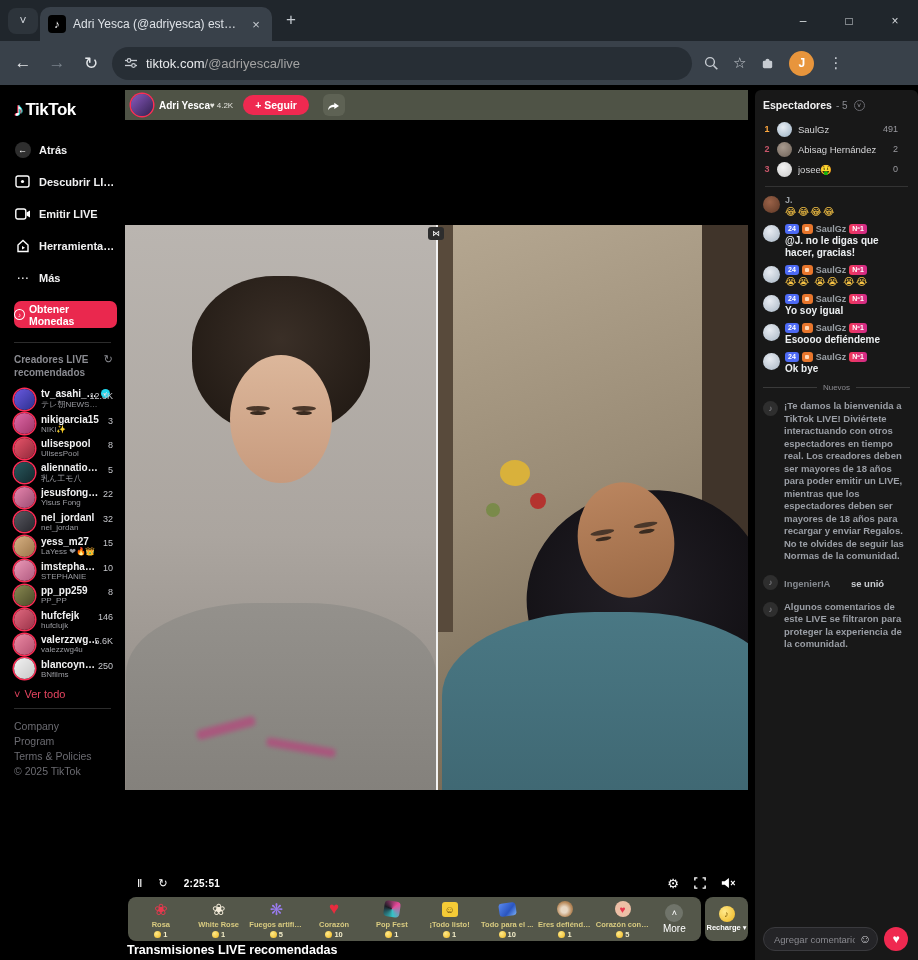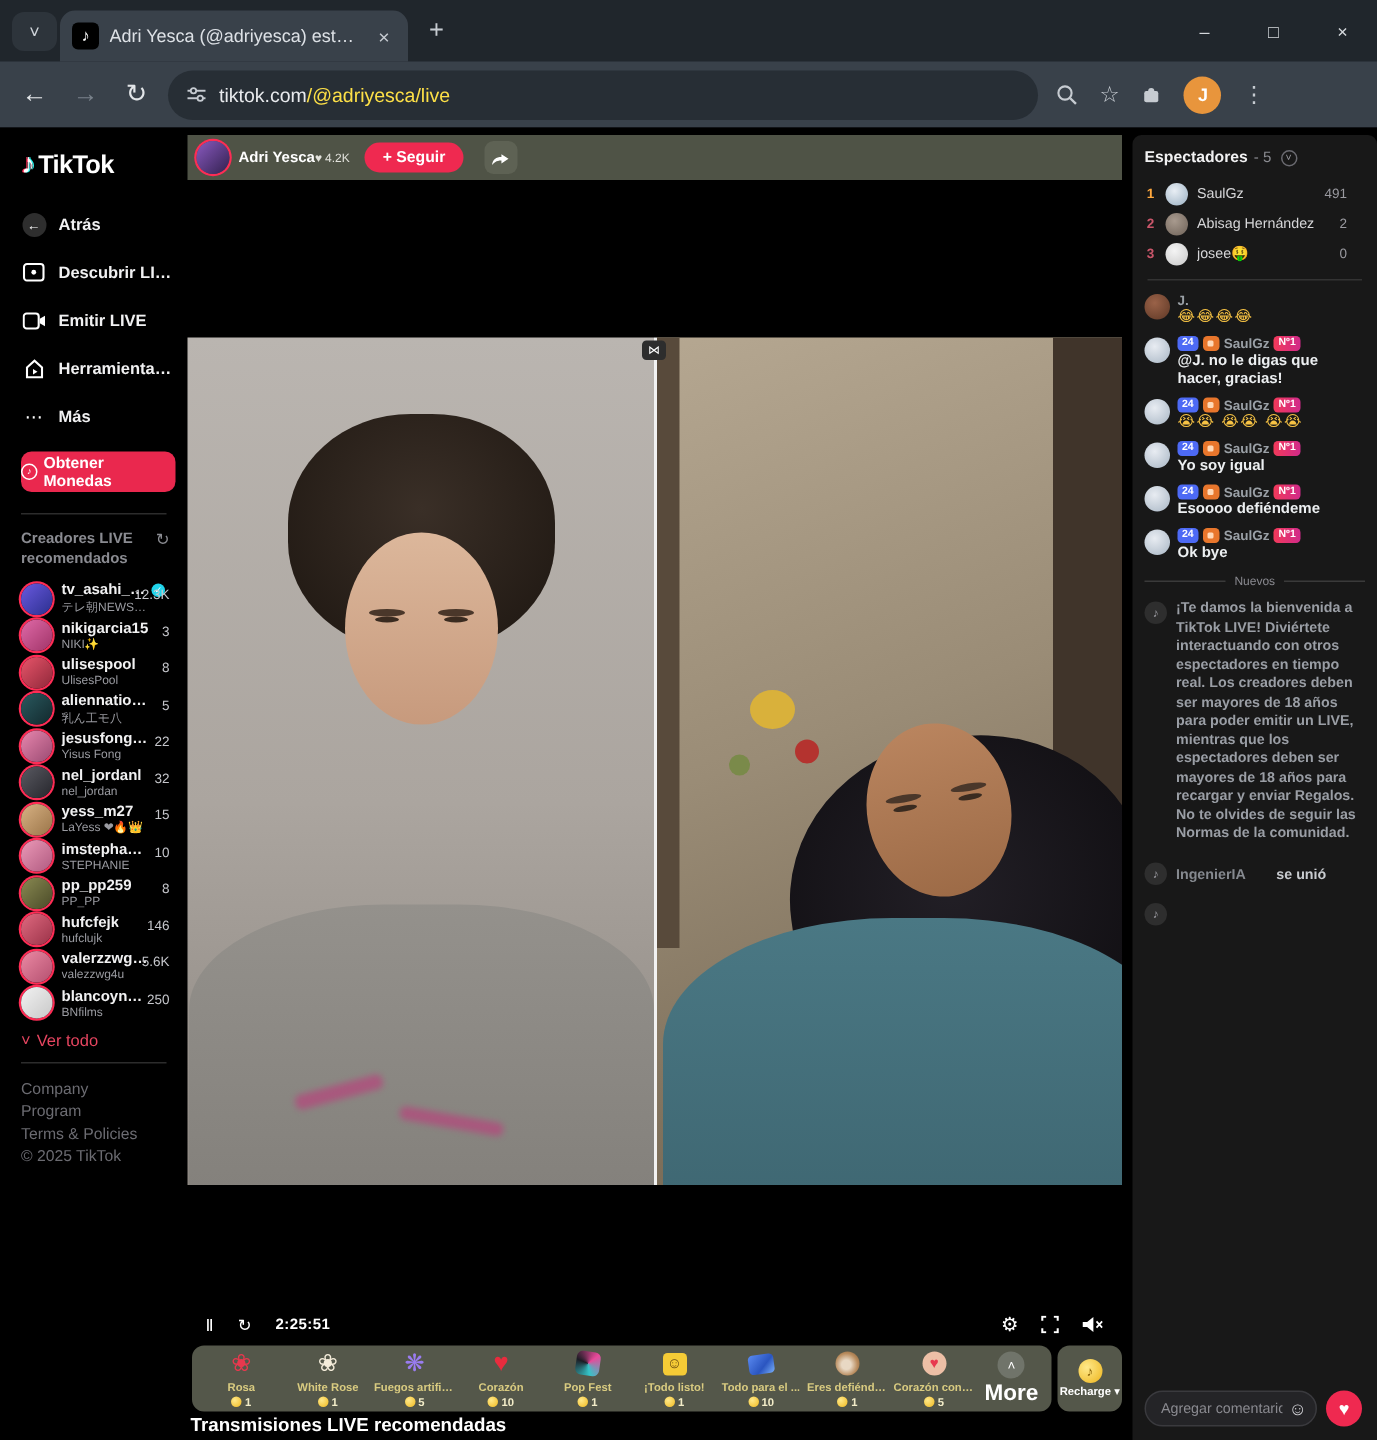--- a/index.html
+++ b/index.html
@@ -21,21 +21,21 @@
     display:flex; align-items:center; justify-content:center; flex:none; }
   .newtab { position:absolute; left:286px; top:10px; color:#c6cbd1; font-size:17px; }
   .winbtns { position:absolute; right:0; top:0; height:41px; display:flex; align-items:center; }
   .winbtn { width:46px; text-align:center; color:#d4d8dc; font-size:12px; }
   .toolbar { position:relative; height:44px; background:#39414a; display:flex; align-items:center; }
   .navic { color:#e3e6e9; font-size:17px; width:34px; text-align:center; }
   .navic.dim { color:#79828b; }
   .urlbar { margin-left:4px; width:580px; height:33px; background:#272e35; border-radius:17px;
     display:flex; align-items:center; padding:0 12px; gap:8px; }
   .urltext { font-size:13px; color:#e8eaed; }
-  .urltext .path { color:#fde047; }
+  .urltext .path { color:#a3a3a3; }
   .tbright { display:flex; align-items:center; margin-left:12px; gap:14px; }
   .avatarJ { width:25px; height:25px; border-radius:50%; background:#e8953c; color:#fff; font-weight:bold;
     font-size:12px; display:flex; align-items:center; justify-content:center; }
   .kebab { color:#c6cbd1; font-size:15px; }
   .star { color:#c6cbd1; font-size:15px; }
 
   
   .page { position:absolute; left:0; top:85px; width:918px; height:875px; background:#000; }
 
   
@@ -152,21 +152,21 @@
   .g-listo{width:16px;height:15px;border-radius:3px;background:#f5cb36;color:#6b4d12;font-size:10px;
     display:flex;align-items:center;justify-content:center;}
   .g-pase{width:17px;height:13px;border-radius:3px;transform:rotate(-8deg);
     background:linear-gradient(135deg,#5a8af0,#2a55c0 60%,#7ab0f8);}
   .g-eres{width:16px;height:16px;border-radius:50%;background:radial-gradient(circle at 45% 55%,#e8d8c4 25%,#b98c5e 60%,#7a5530);}
   .g-corl{width:16px;height:16px;border-radius:50%;background:#edbfa6;color:#e8384e;font-size:10px;
     display:flex;align-items:center;justify-content:center;}
   .morebtn { width:46px; display:flex; flex-direction:column; align-items:center; }
   .morecirc { width:18px; height:18px; border-radius:50%; background:#70746a; color:#fff; font-size:9px;
     display:flex; align-items:center; justify-content:center; }
-  .morelabel { color:#fff; font-size:15px; font-weight:bold; margin-top:1px; }
+  .morelabel { color:#fff; font-size:10px; font-weight:normal; margin-top:1px; }
   .recharge { position:absolute; left:705px; top:812px; width:43px; height:44px; background:#54574a;
     border-radius:8px; display:flex; flex-direction:column; align-items:center; justify-content:center; gap:1px; }
   .rcoin { width:16px; height:16px; border-radius:50%; background:radial-gradient(circle at 35% 35%,#ffe98a,#edb41c);
     color:#8a6206; font-size:9px; display:flex; align-items:center; justify-content:center; font-weight:bold; }
   .rlabel { color:#fff; font-size:7.5px; font-weight:bold; }
 
   .bottomlabel { position:absolute; left:127px; top:858px; color:#fff; font-size:12.5px; font-weight:bold; }
 
   
   .rpanel { position:absolute; left:755px; top:5px; width:163px; height:870px; background:#181818;
@@ -741,20 +741,21 @@
       <div class="sysmsg">
         <span class="sysic">♪</span>
         <span class="systext">¡Te damos la bienvenida a TikTok LIVE! Diviértete interactuando con otros espectadores en tiempo real. Los creadores deben ser mayores de 18 años para poder emitir un LIVE, mientras que los espectadores deben ser mayores de 18 años para recargar y enviar Regalos. No te olvides de seguir las Normas de la comunidad.</span>
       </div>
       <div class="joined">
         <span class="sysic">♪</span>
         <span><span class="jname">IngenierIA</span> <span class="jaction">se unió</span></span>
       </div>
       <div class="sysmsg">
         <span class="sysic">♪</span>
+        <span class="systext">Algunos comentarios de este LIVE se filtraron para proteger la experiencia de la comunidad.</span>
       </div>
     </div>
 
     <div class="commentbar">
       <input class="cinput" placeholder="Agregar comentario..." style="">
       <span class="smile">☺</span>
       <span class="heartbtn">♥</span>
     </div>
   </div>
 </div>

